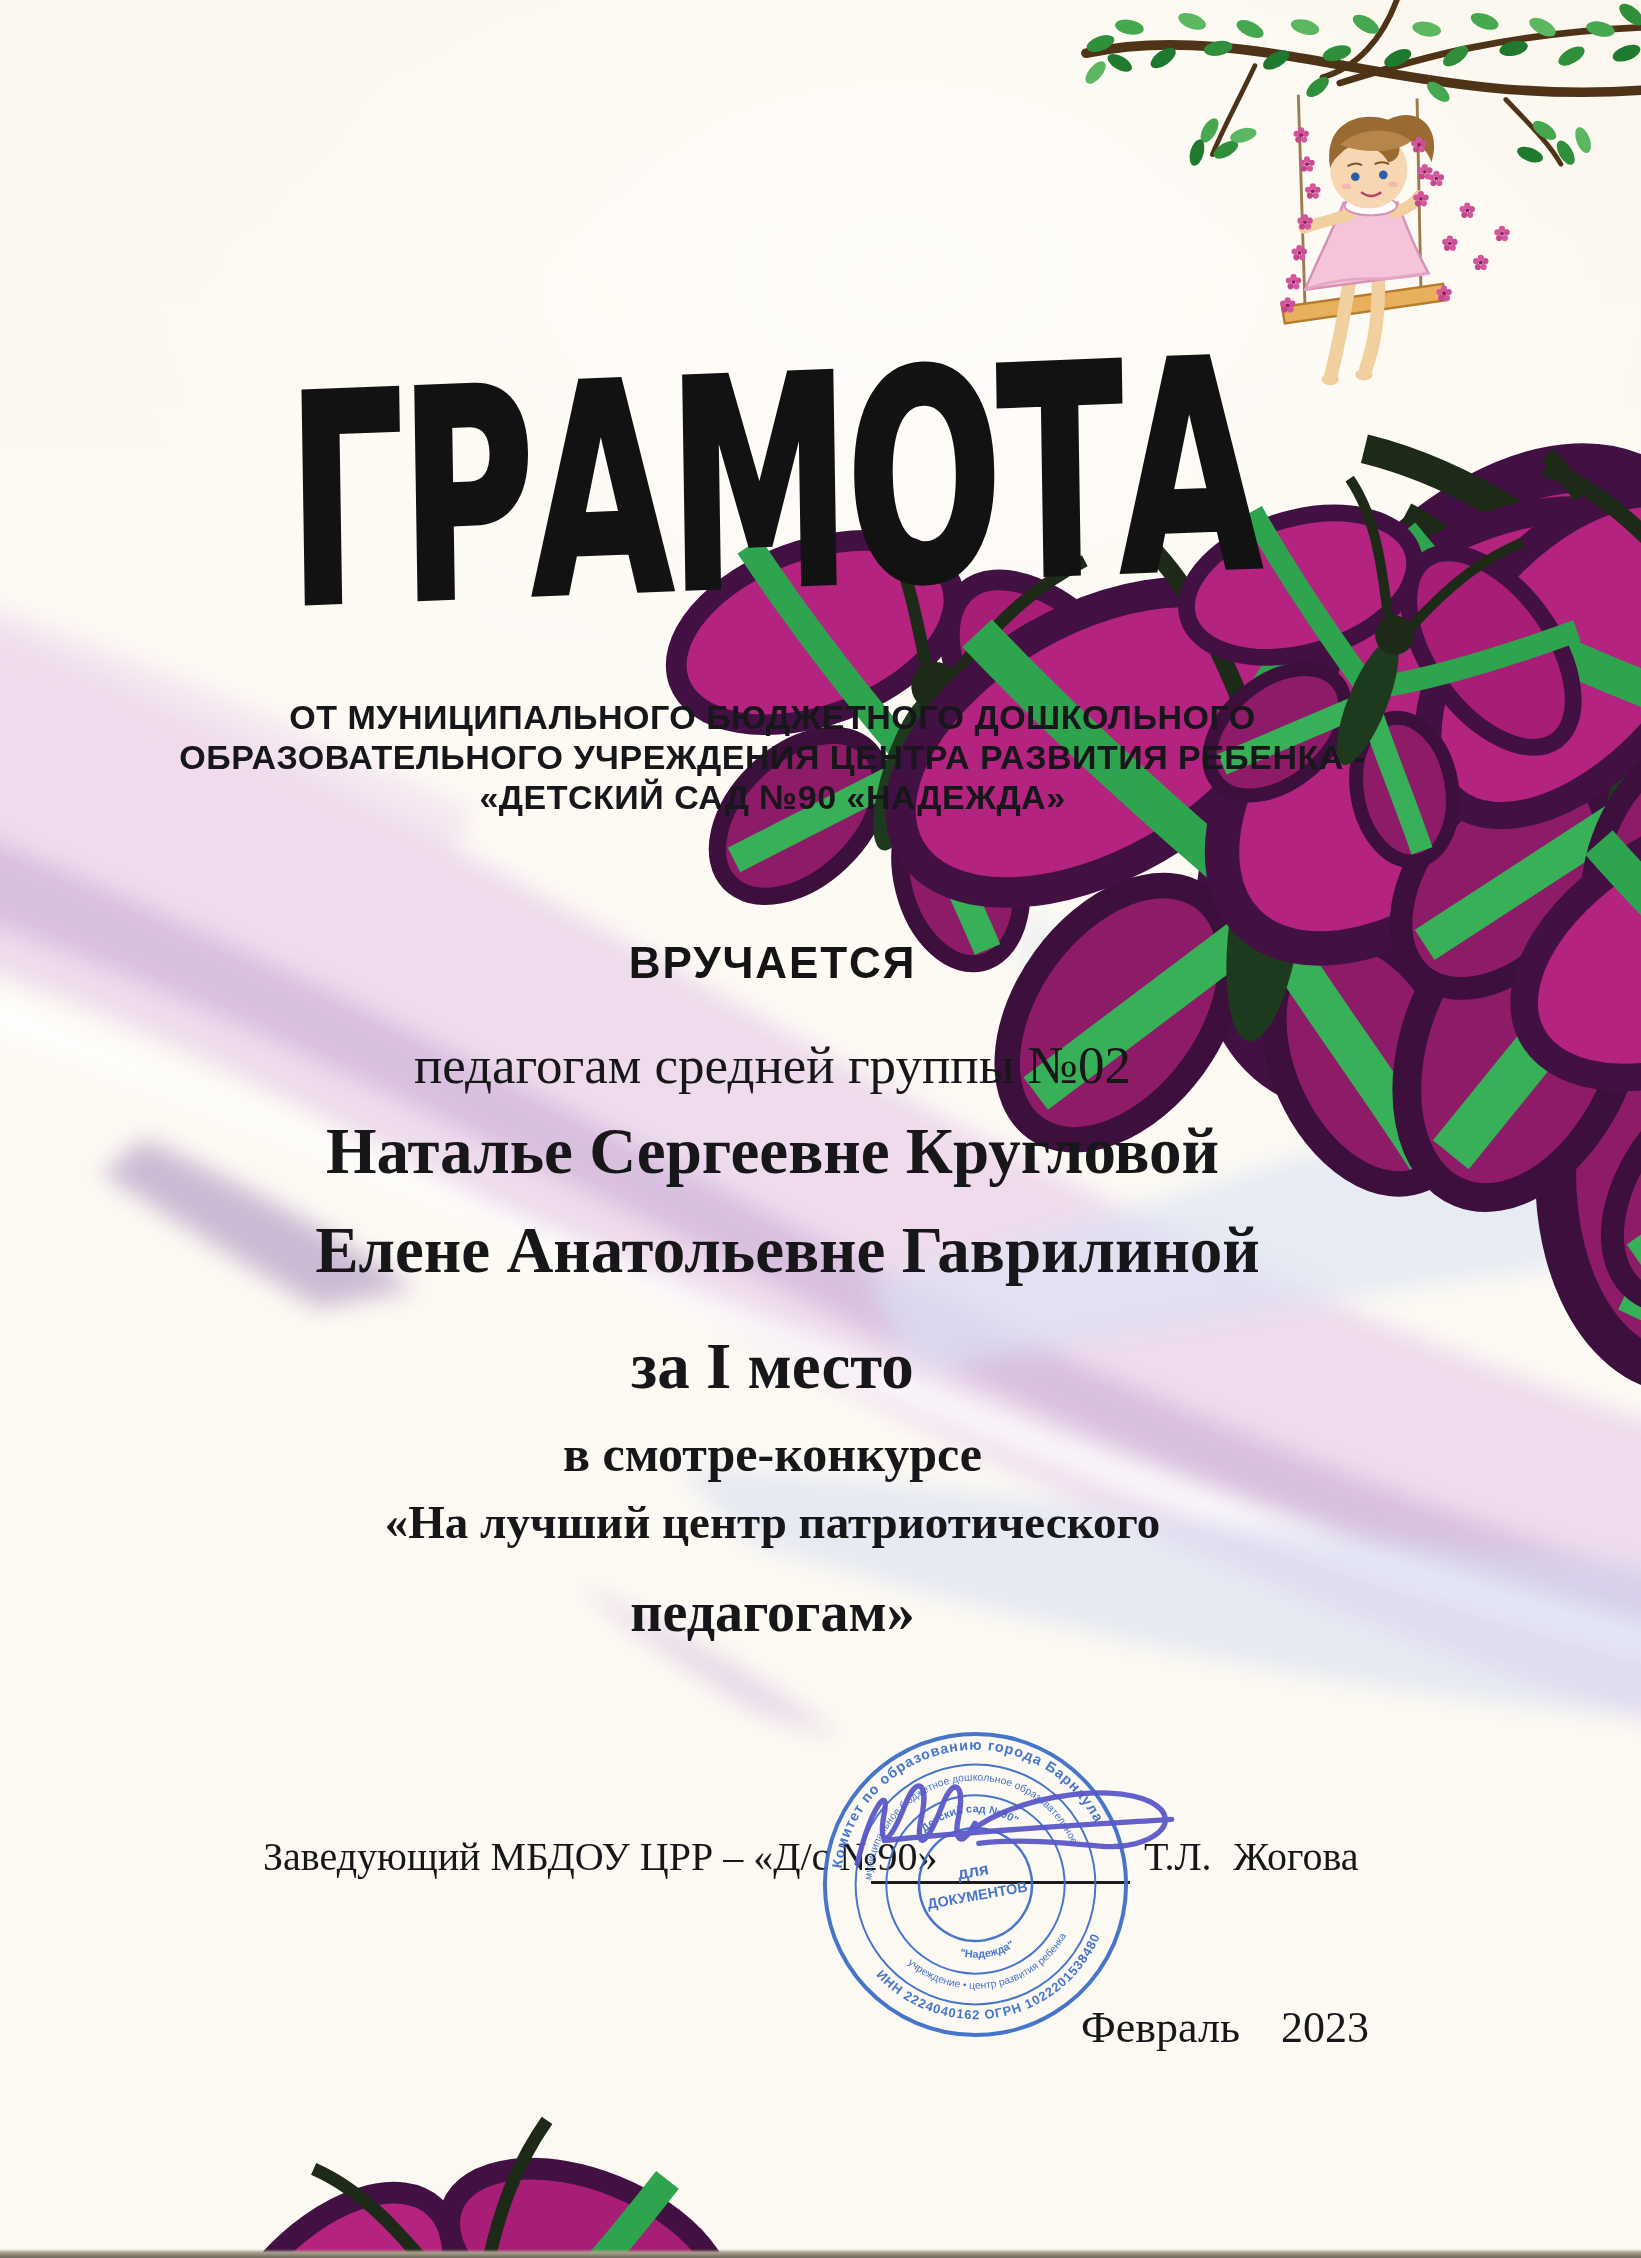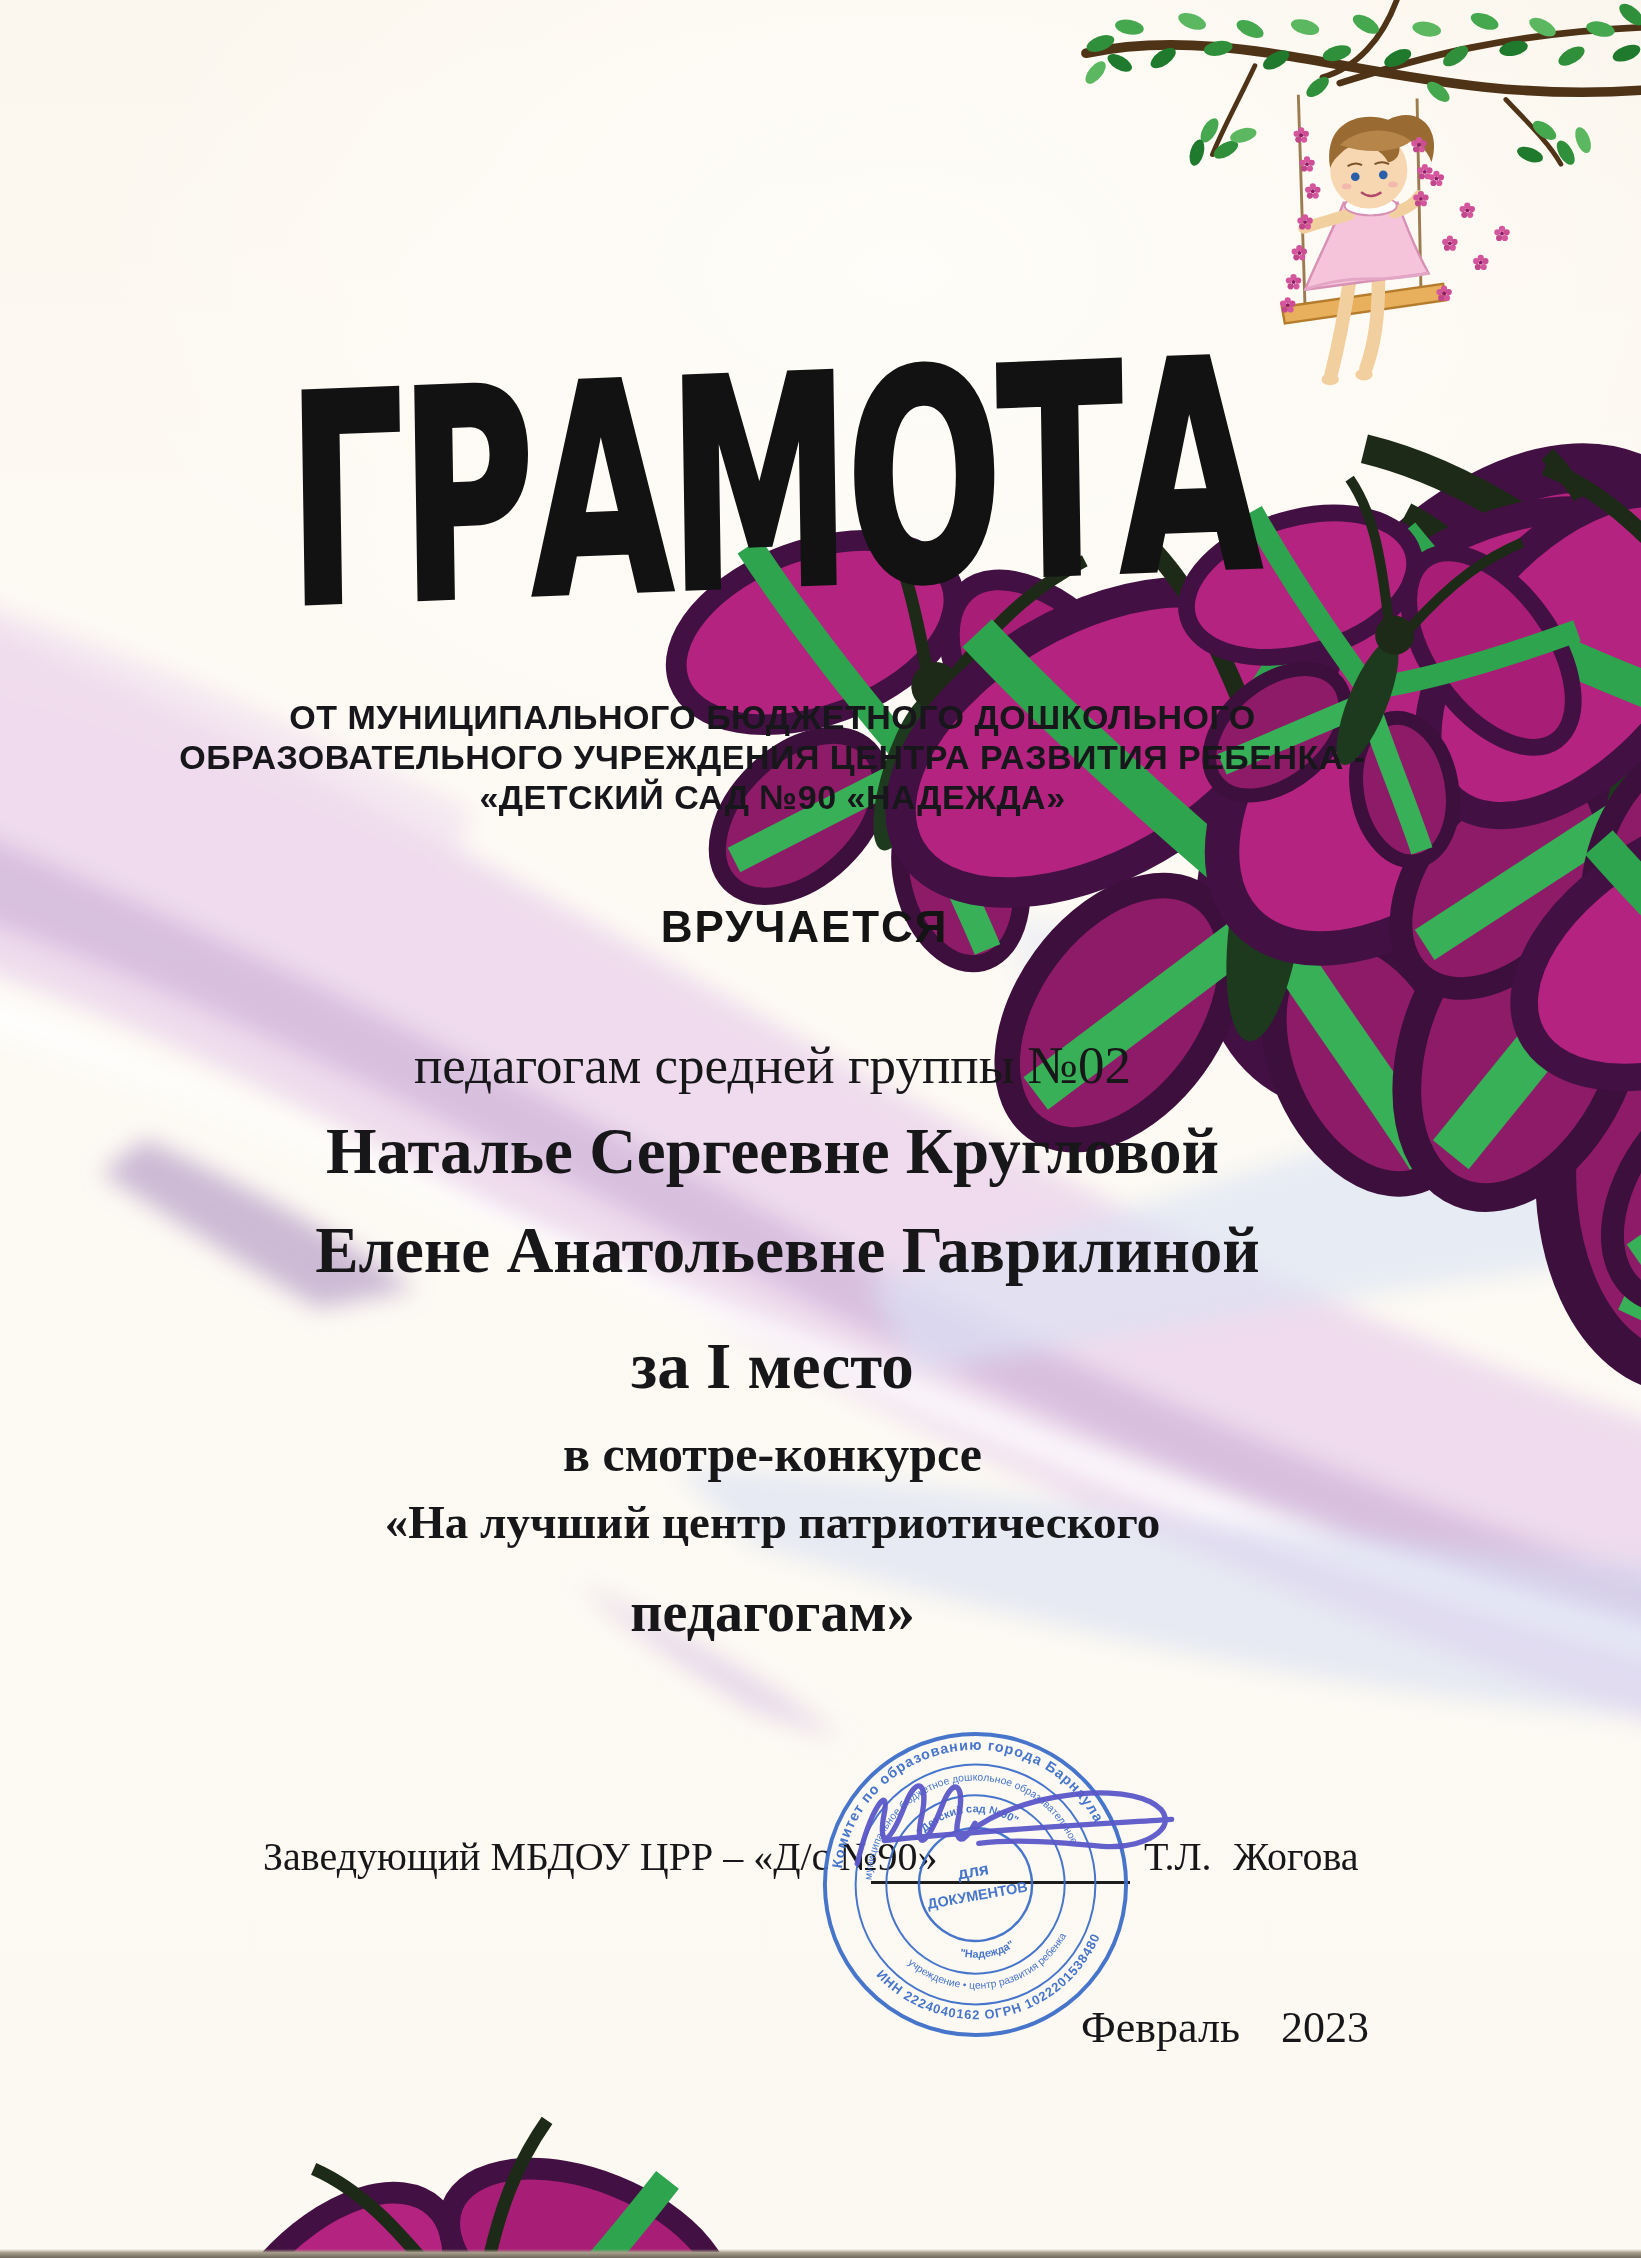--- a/index.html
+++ b/index.html
@@ -17,22 +17,22 @@
     top:340px;font-family:"DejaVu Sans",sans-serif;font-weight:bold;
     font-size:290px;line-height:1;color:#121212;
     transform:scaleX(0.63) rotate(-1.4deg);transform-origin:50% 50%;
     -webkit-text-stroke:4.8px #121212;letter-spacing:-5.8px;white-space:nowrap;
   }
   .issuer{
     top:697px;font-family:"Liberation Sans",sans-serif;font-weight:bold;
     font-size:34px;line-height:40px;color:#17171b;letter-spacing:0.5px;
   }
   .presented{
-    top:902px;font-family:"Liberation Sans",sans-serif;font-weight:bold;
-    font-size:44px;color:#141414;letter-spacing:1.9px;padding-left:32px;
+    top:938px;font-family:"Liberation Sans",sans-serif;font-weight:bold;
+    font-size:44px;color:#141414;letter-spacing:1.9px;
   }
   .ser{font-family:"Liberation Serif",serif;color:#17171a;}
   .group-line{top:1035px;font-size:53px;}
   .name-line1{top:1114px;font-size:65px;font-weight:bold;}
   .name-line2{top:1213px;font-size:65px;font-weight:bold;margin-left:15px;}
   .award-line{top:1329px;font-size:65px;font-weight:bold;}
   .contest-intro{top:1425px;font-size:50px;font-weight:bold;}
   .contest-1{top:1495px;font-size:47px;font-weight:bold;}
   .contest-2{top:1580px;font-size:56px;font-weight:bold;}
   .sig-label{left:263px;top:1833px;font-size:40px;white-space:nowrap;}

